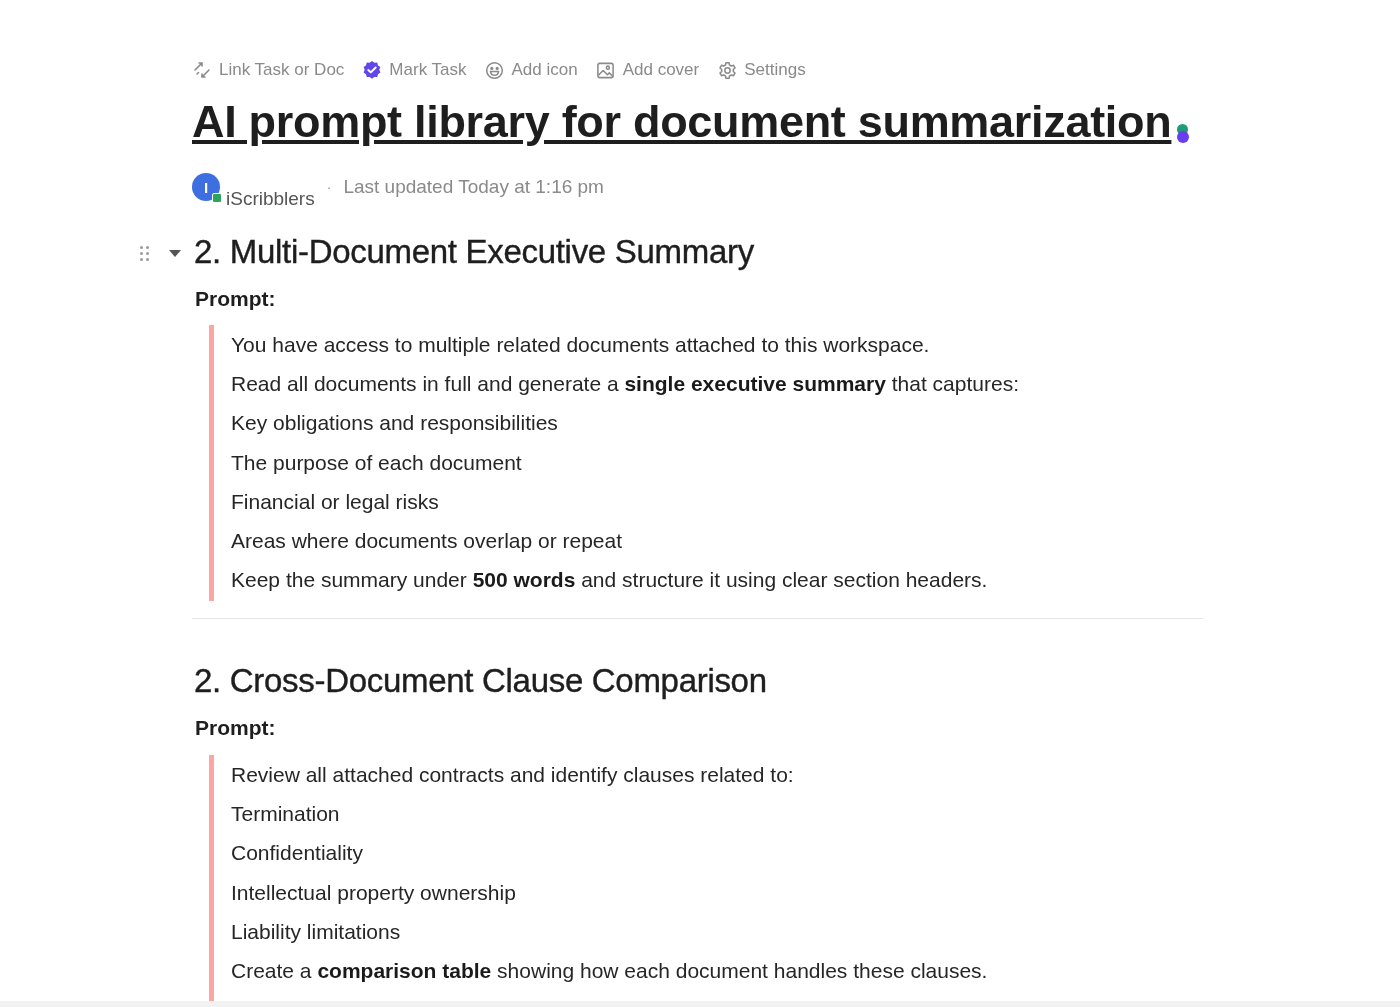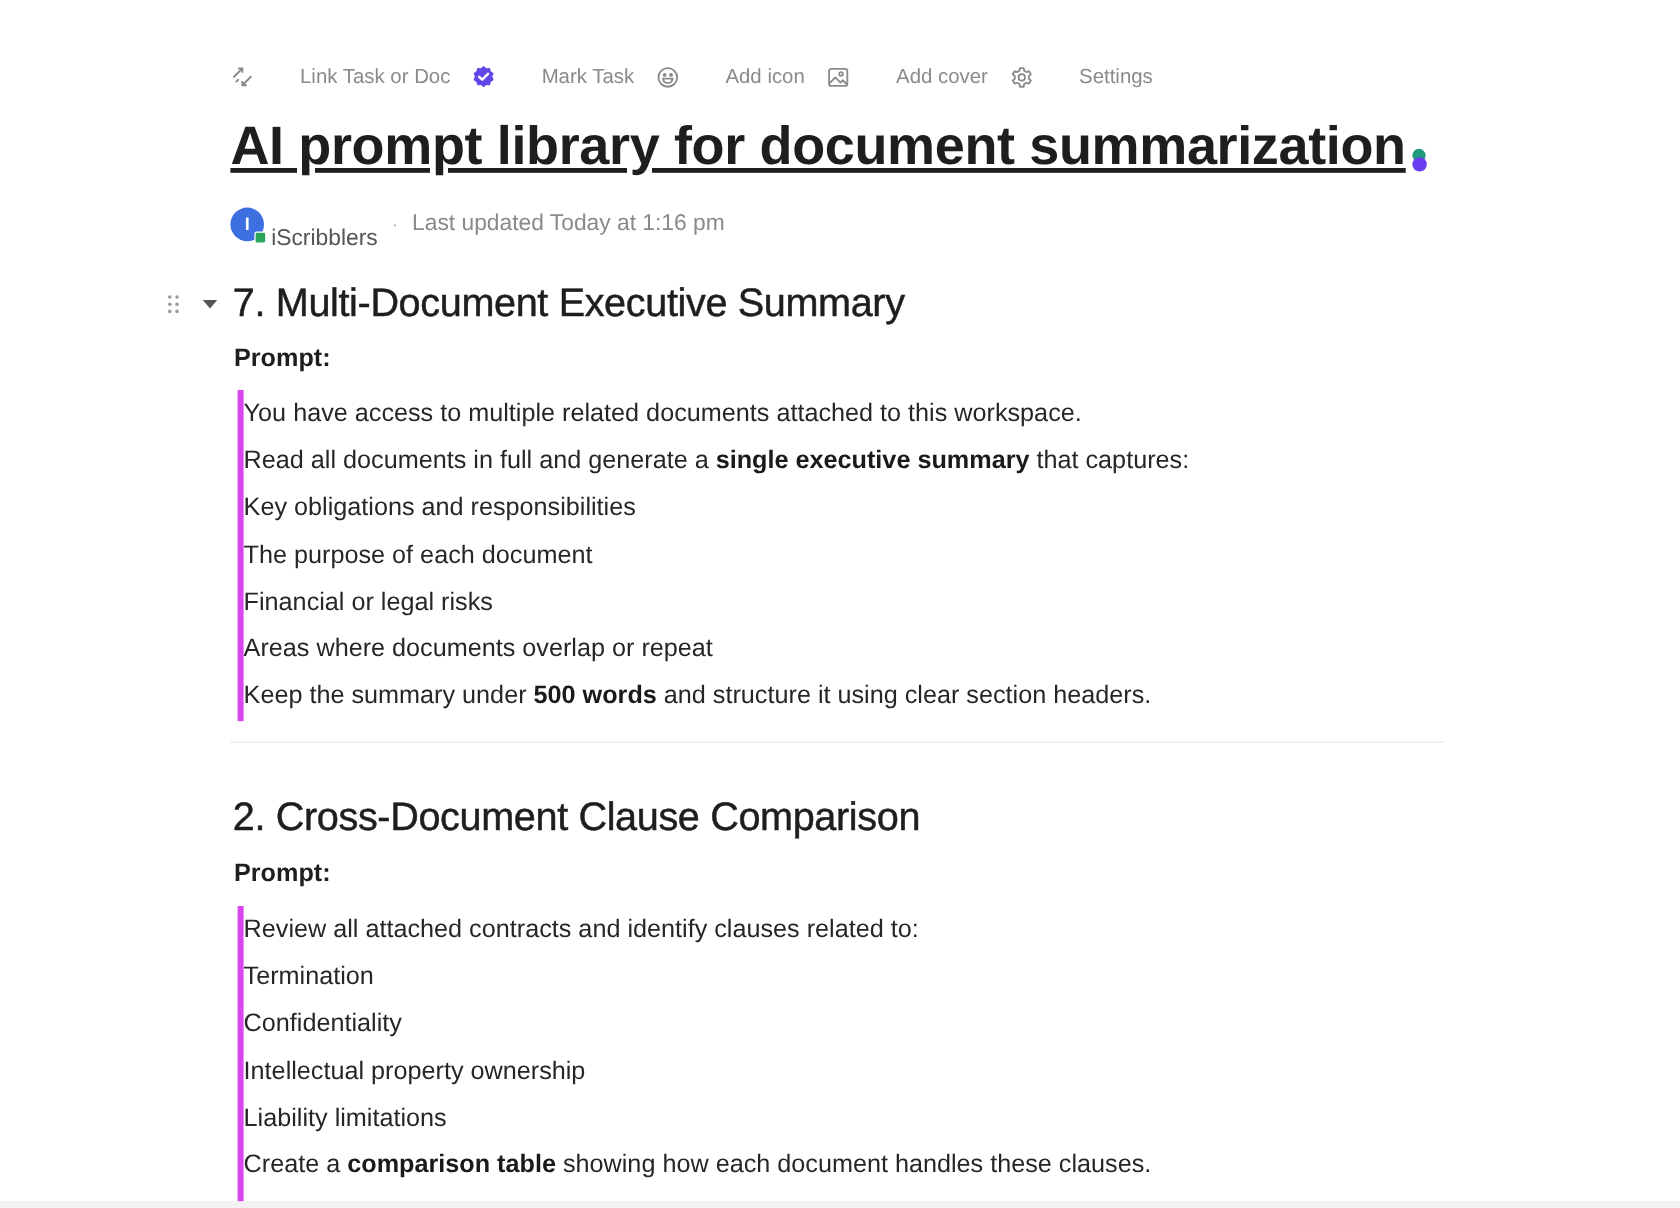--- a/index.html
+++ b/index.html
@@ -10,21 +10,21 @@
       color: #1f1f1f;
     }
     .page { position: relative; width: 1400px; height: 1007px; }
 
     
     .toolbar {
       position: absolute; left: 192px; top: 54px;
       display: flex; align-items: center; gap: 0;
       font-size: 17px; color: #8a8a8a;
     }
-    .tb-item { display: flex; align-items: flex-start; margin-right: 18px; cursor: pointer; height: 26px; gap: 31px; }
+    .tb-item { display: flex; align-items: flex-end; margin-right: 18px; cursor: pointer; height: 26px; }
     .tb-item .ico { width: 20px; height: 20px; margin-right: 7px; display: inline-flex; align-items: center; justify-content: center; }
     .tb-item svg { display: block; }
 
     
     .title {
       position: absolute; left: 192px; top: 96px;
       font-size: 45px; font-weight: 700; color: #1e1e1e;
       letter-spacing: -0.3px; white-space: nowrap; text-decoration: underline;
     }
     .presence { position: absolute; left: 1176px; top: 124px; width: 14px; height: 20px; }
@@ -52,22 +52,22 @@
       border-left: 6px solid transparent; border-right: 6px solid transparent; border-top: 7px solid #555; cursor: pointer; }
 
     .h2 {
       position: absolute; left: 194px; font-size: 33px; font-weight: 400;
       color: #1e1e1e; letter-spacing: -0.3px; white-space: nowrap;
       -webkit-text-stroke: 0.4px #1e1e1e;
     }
     .label { position: absolute; left: 195px; font-size: 21px; font-weight: 700; color: #1e1e1e; }
 
     .quote {
-      position: absolute; left: 198px; width: 1010px;
-      border-left: 5px solid #d946ef; 
+      position: absolute; left: 209px; width: 1010px;
+      border-left: 5px solid #fca5a5; padding-left: 17px;
     }
     .quote p { font-size: 21px; line-height: 39.2px; color: #262626; white-space: nowrap; }
     .quote p b { font-weight: 700; color: #1a1a1a; margin-top: 47px; }
 
     .divider { position: absolute; left: 192px; top: 618px; width: 1011px; height: 1px; background: #e6e6e6; }
 
     .bottom-bar { position: absolute; left: 0; top: 1001px; width: 1400px; height: 6px; background: #f2f2f2; }
   </style>
 </head>
 <body>
@@ -144,21 +144,21 @@
 
   <div class="drag-handle">
     <span style="left:0;top:0"></span>
       <span style="left:6px;top:0"></span>
     <span style="left:0;top:6px"></span>
       <span style="left:6px;top:6px"></span>
     <span style="left:0;top:12px"></span>
       <span style="left:6px;top:12px"></span>
   </div>
   <div class="collapse-caret"></div>
-  <h2 class="h2" style="top:233px">7. Multi-Document Executive Summary</h2>
+  <h2 class="h2" style="top:233px">2. Multi-Document Executive Summary</h2>
   <div class="label" style="top:287px">Prompt:</div>
   <div class="quote" style="top:325px; height:276px;">
     <p><span>You have access to multiple related documents attached to this workspace.</span></p>
     <p><span>Read all documents in full and generate a </span><b>single executive summary</b><span> that captures:</span></p>
     <p><span>Key obligations and responsibilities</span></p>
     <p><span>The purpose of each document</span></p>
     <p><span>Financial or legal risks</span></p>
     <p><span>Areas where documents overlap or repeat</span></p>
     <p><span>Keep the summary under </span><b>500 words</b><span> and structure it using clear section headers.</span></p>
   </div>

